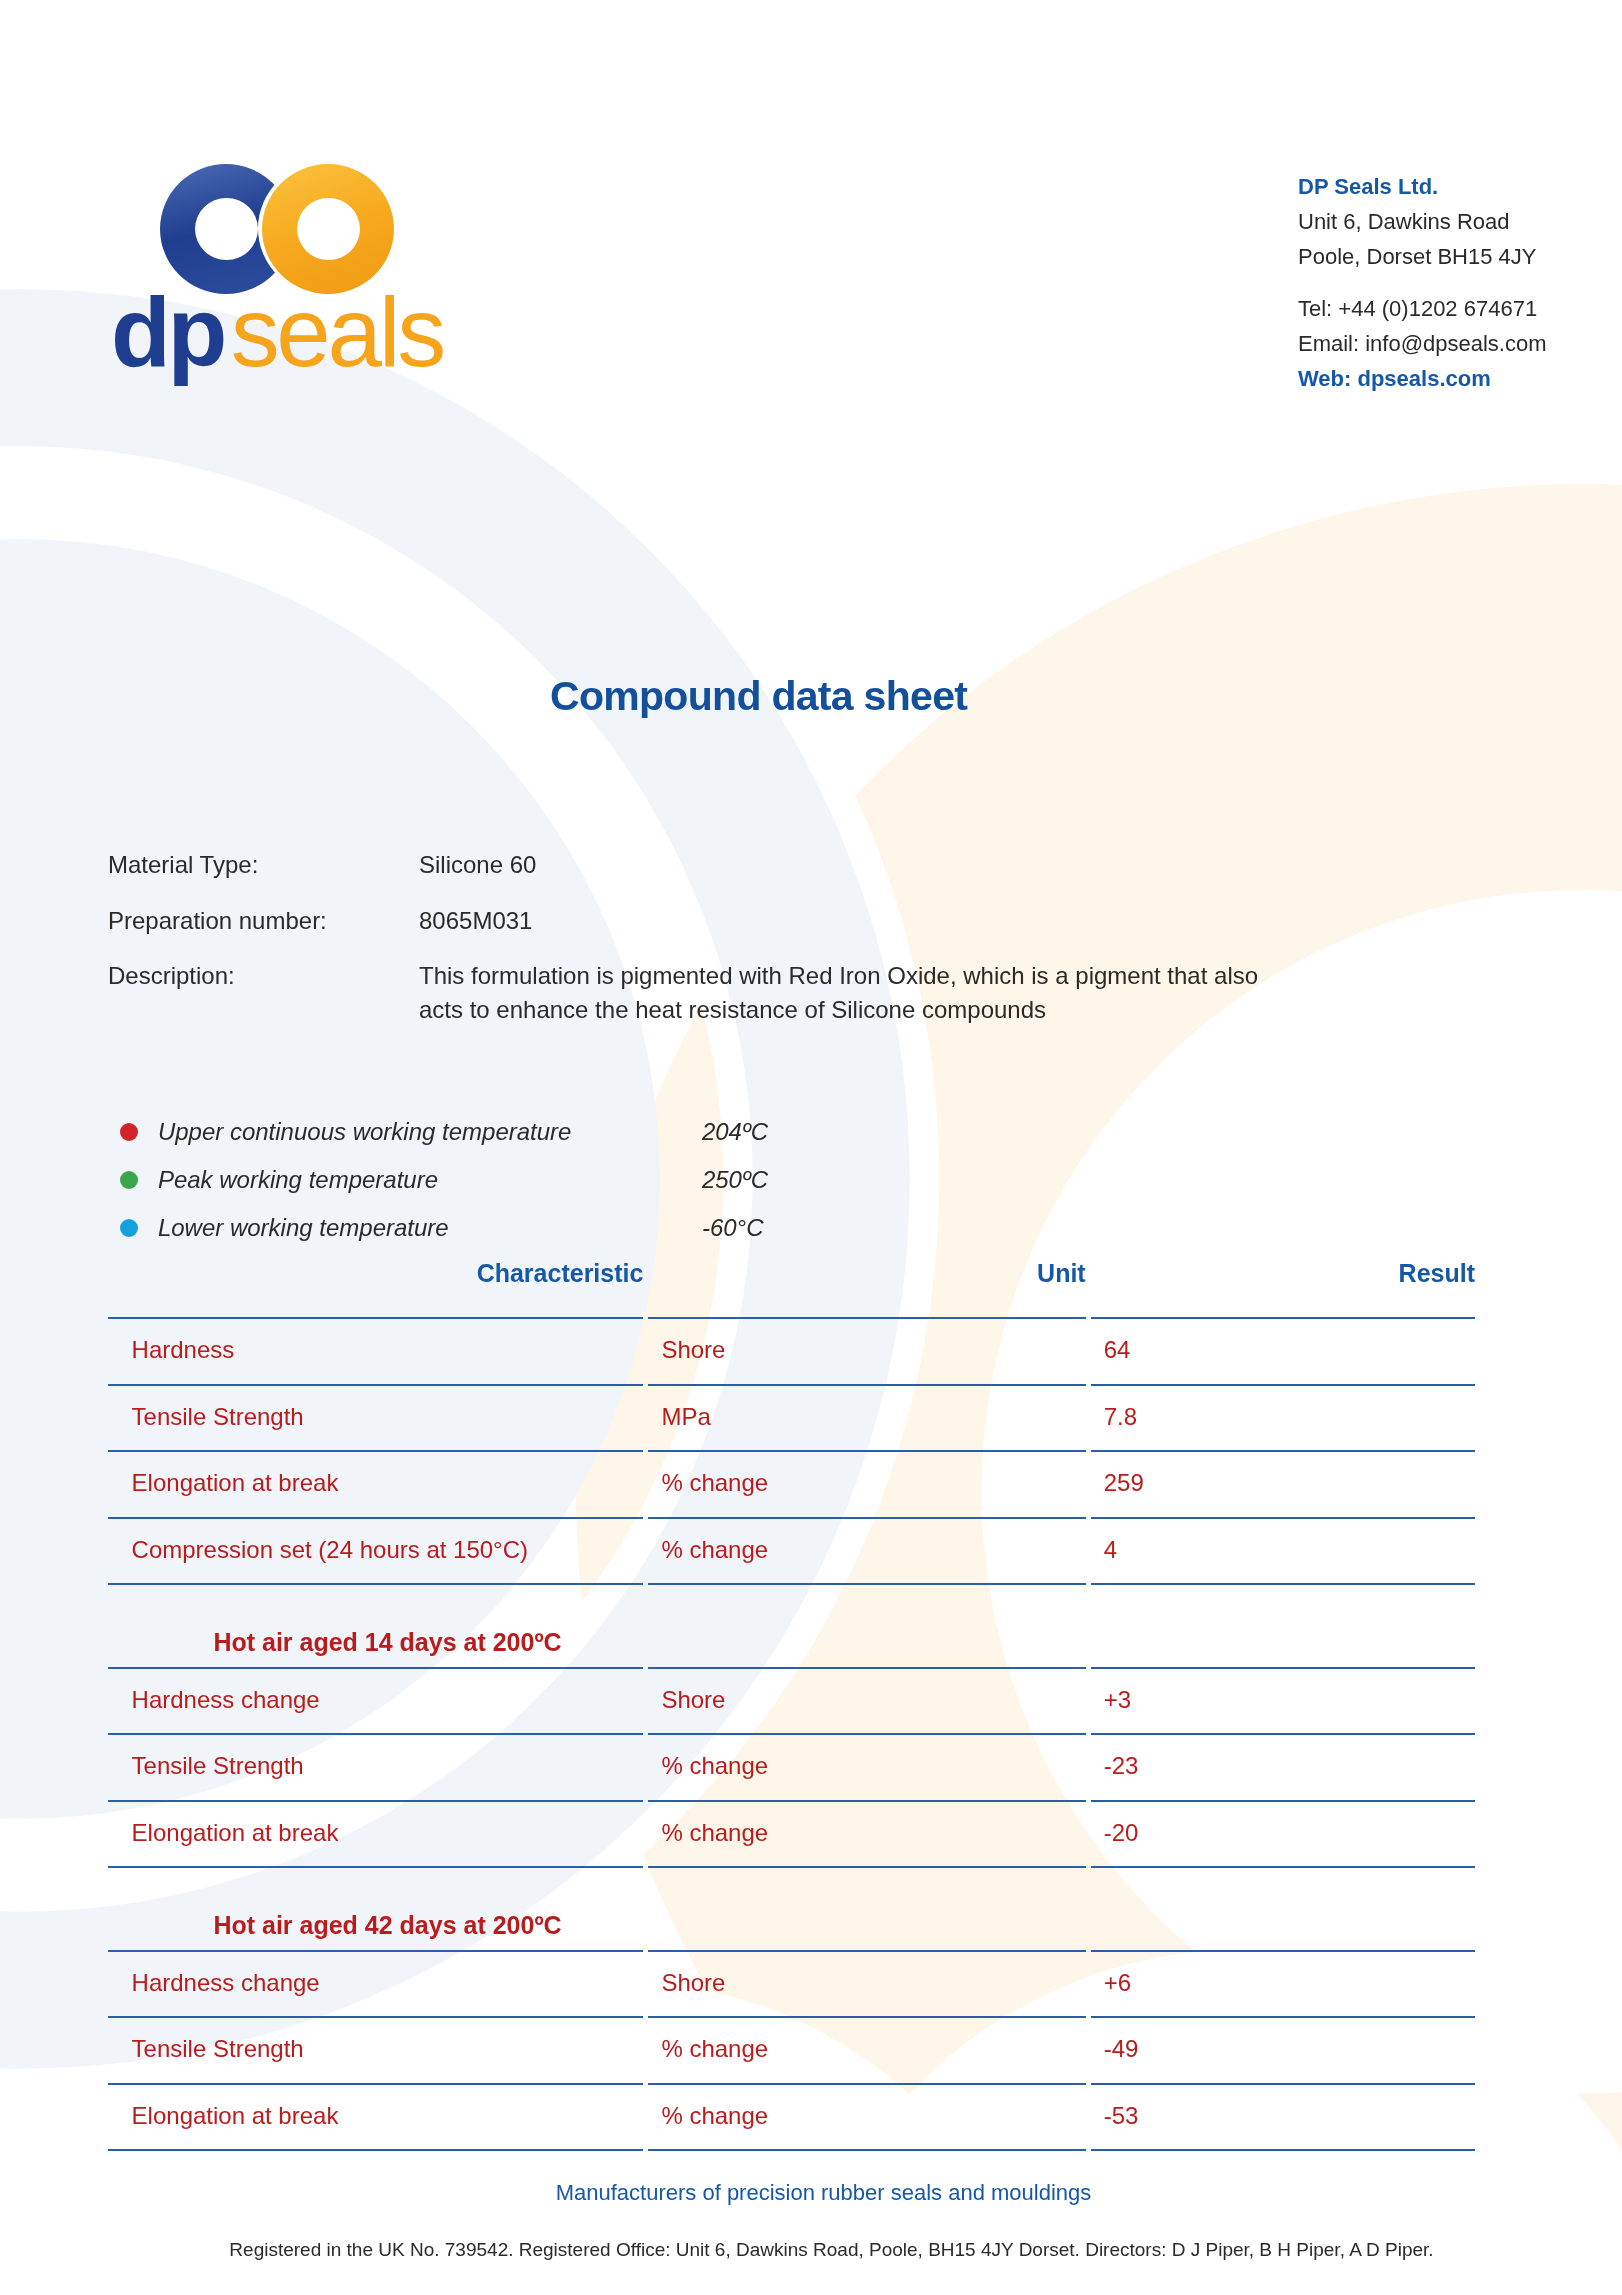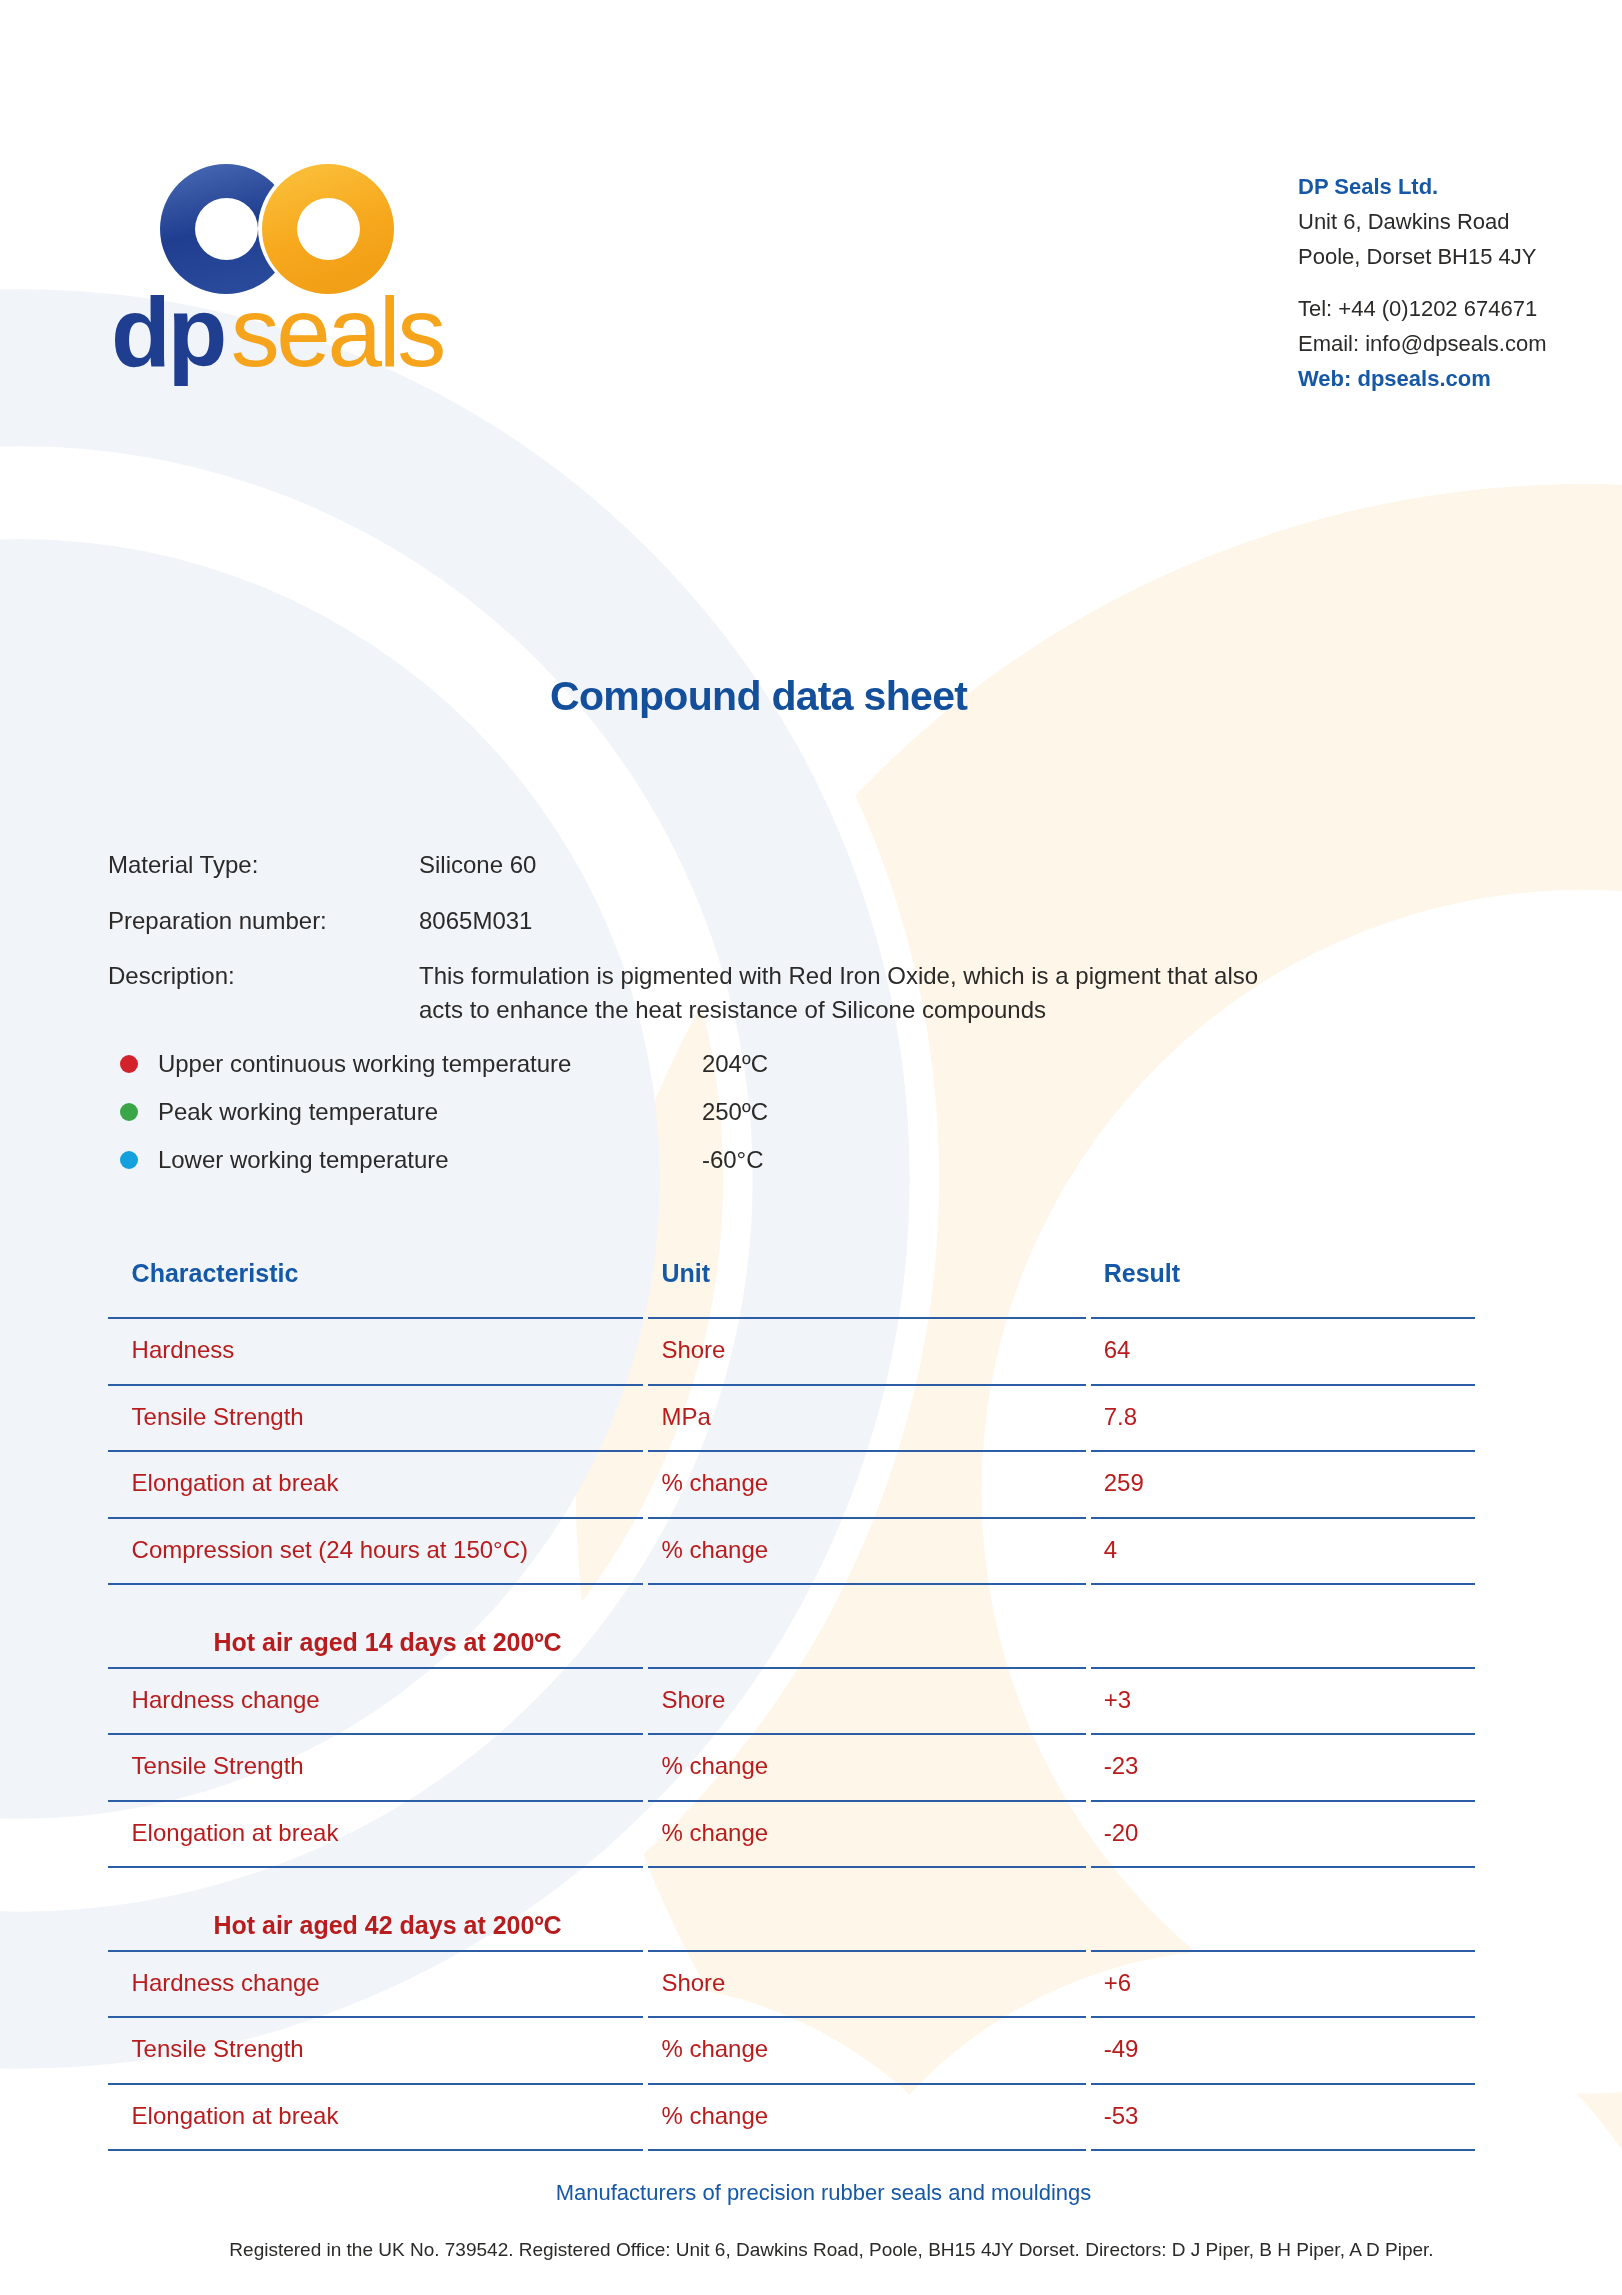--- a/index.html
+++ b/index.html
@@ -44,30 +44,30 @@
   .contact .spacer{height:17px;}
   
   .page-title{position:absolute;left:550px;top:673px;
     font-size:41px;font-weight:bold;color:#134f9b;letter-spacing:-0.7px;white-space:nowrap;}
   
   .material{position:absolute;left:108px;top:848px;width:1243px;font-size:24px;}
   .mat-row{display:flex;margin-bottom:21.6px;line-height:34px;}
   .mat-label{flex:none;width:311px;}
   .mat-value{flex:none;width:870px;}
   
-  .temps{position:absolute;left:120px;top:1040px;font-size:24px;}
+  .temps{position:absolute;left:120px;top:1108px;font-size:24px;font-style:italic;}
   .temp-row{display:flex;align-items:center;height:48px;}
   .temp-dot{flex:none;width:18.3px;height:18.3px;border-radius:50%;margin-right:19.6px;}
   .temp-label{flex:none;width:544px;}
   .temp-value{flex:none;}
   
   .props{position:absolute;left:103px;top:1259px;}
   table.props-table{border-collapse:separate;border-spacing:5.2px 0;table-layout:fixed;width:1377px;}
   .props-table th{
-    text-align:left;font-size:25px;font-weight:bold;color:#1558a7;
+    text-align:right;font-size:25px;font-weight:bold;color:#1558a7;
     padding:0 0 29px 13px;border-bottom:2.6px solid #2b5ea7;vertical-align:bottom;
   }
   .props-table th.c1{padding-left:23.6px;}
   .props-table td{
     font-size:24px;color:#b91c1c;
     padding:17px 0 19.6px 13px;border-bottom:2.6px solid #2b5ea7;vertical-align:middle;
   }
   .props-table td.c1{padding-left:23.6px;}
   .props-table tr.section-row td{
     font-size:25px;font-weight:bold;padding-top:43px;padding-bottom:9.2px;text-align:center;

